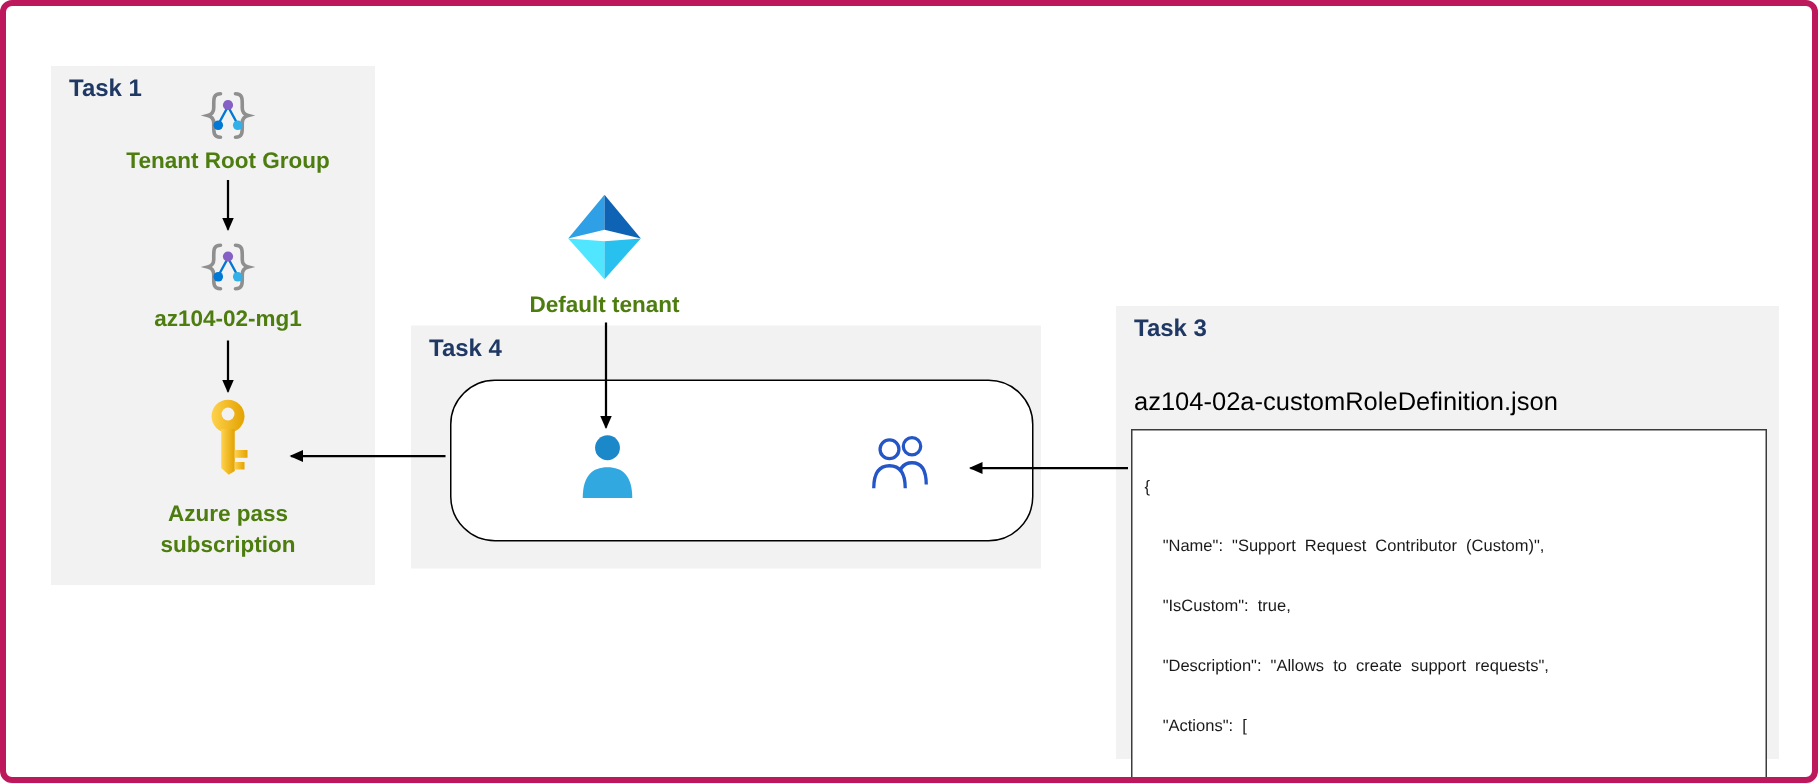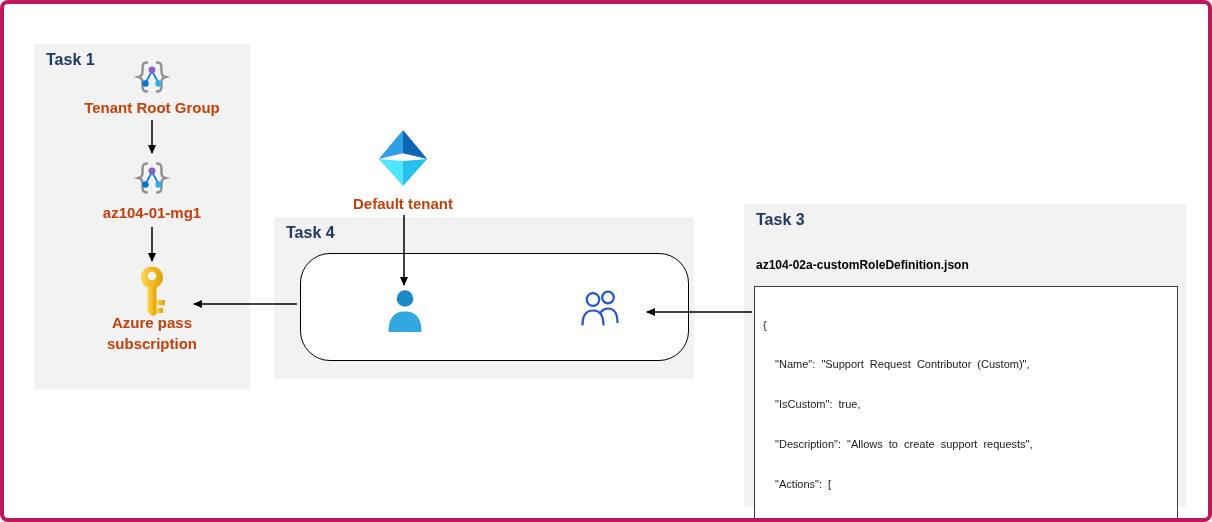--- a/index.html
+++ b/index.html
@@ -1,26 +1,26 @@
 <!DOCTYPE html>
 <html><head>
 <meta charset="utf-8">
 <style>
   * { margin:0; padding:0; box-sizing:border-box; }
   body { background:#ffffff; font-family:"Liberation Sans", sans-serif; }
   #canvas { position:relative; width:1212px; height:522px; background:#fff;
             border:4px solid #be185d; border-radius:8px; overflow:hidden; }
   .panel { position:absolute; background:#f2f2f2; }
   .task-label { position:absolute; font-weight:bold; font-size:16px; color:#1f3864; }
-  .node-label { position:absolute; font-weight:bold; font-size:15px; color:#c2410c;
+  .node-label { position:absolute; font-weight:bold; font-size:15px; color:#4d7c0f;
                 text-align:center; line-height:21px; }
   .icon { position:absolute; line-height:0; }
   .rounded-rect { position:absolute; width:389px; height:108px; background:#fff;
                   border:1.6px solid #000; border-radius:30px; }
-  .file-title { position:absolute; font-weight:bold; font-size:12px; color:#000; }
+  .file-title { position:absolute; font-weight:normal; font-size:17px; color:#000; }
   .json-box { position:absolute; width:424px; background:#fff; border:1px solid #3c3c3c;
               padding:5px 8px 6px 8px; font-size:11px; line-height:13.3px;
               color:#1a1a1a; white-space:pre; word-spacing:3px; }
   #arrow-layer { position:absolute; left:0; top:0; z-index:20; pointer-events:none; }
 </style>
 </head>
 <body>
 
 <div id="canvas">
 
@@ -42,38 +42,38 @@
   <div class="icon" style="left:128px; top:154px;">
     <svg width="40" height="40" viewBox="0 0 40 40">
       <path d="M15 5.5 C10.5 5.5 10.5 8.5 10.5 12 L10.5 15 C10.5 18 8.8 19.4 6.5 20 C8.8 20.6 10.5 22 10.5 25 L10.5 28 C10.5 31.5 10.5 34.5 15 34.5" fill="none" stroke="#8f8f8f" stroke-width="2.4" stroke-linecap="round"></path>
       <path d="M25 5.5 C29.5 5.5 29.5 8.5 29.5 12 L29.5 15 C29.5 18 31.2 19.4 33.5 20 C31.2 20.6 29.5 22 29.5 25 L29.5 28 C29.5 31.5 29.5 34.5 25 34.5" fill="none" stroke="#8f8f8f" stroke-width="2.4" stroke-linecap="round"></path>
       <path d="M20 14 L14 25 M20 14 L26 25" stroke="#0078d4" stroke-width="1.6" fill="none"></path>
       <circle cx="20" cy="13" r="3.4" fill="#8661c5"></circle>
       <circle cx="13.5" cy="26.5" r="3.2" fill="#0078d4"></circle>
       <circle cx="26.5" cy="26.5" r="3.2" fill="#32b0e7"></circle>
     </svg>
   </div>
-  <div class="node-label" style="left:48px; top:198px; width:200px;">az104-01-mg1</div>
+  <div class="node-label" style="left:48px; top:198px; width:200px;">az104-02-mg1</div>
 
   <div class="icon" style="left:125px; top:261px;">
     <svg width="46" height="52" viewBox="0 0 46 52">
       <defs>
         <linearGradient id="goldg" x1="0" y1="0" x2="1" y2="0">
           <stop offset="0" stop-color="#ffd24d"></stop>
             <stop offset="1" stop-color="#e3a200"></stop>
         </linearGradient>
       </defs>
       <circle cx="23" cy="12.5" r="11" fill="url(#goldg)"></circle>
       <circle cx="23" cy="11" r="4.3" fill="#f2f2f2"></circle>
       <path d="M18.5 21 L27.5 21 L27.5 49 L23.5 51.5 L18.5 47 Z" fill="url(#goldg)"></path>
       <rect x="27.5" y="35" width="8.5" height="5.2" fill="url(#goldg)"></rect>
       <rect x="27.5" y="43" width="6.5" height="5" fill="url(#goldg)"></rect>
     </svg>
   </div>
-  <div class="node-label" style="left:88px; top:308px; width:120px;">Azure pass subscription</div>
+  <div class="node-label" style="left:88px; top:328px; width:120px;">Azure pass subscription</div>
 
   <div class="icon" style="left:368px; top:123px;">
     <svg width="62" height="62" viewBox="0 0 64 64">
       <polygon points="32,3 7,33 32,27" fill="#2f9fe6"></polygon>
       <polygon points="32,3 57,33 32,27" fill="#0e63b4"></polygon>
       <polygon points="7,33 32,61 32,35" fill="#50e6ff"></polygon>
       <polygon points="57,33 32,61 32,35" fill="#28c0ef"></polygon>
     </svg>
   </div>
   <div class="node-label" style="left:328px; top:189px; width:142px;">Default tenant</div>

